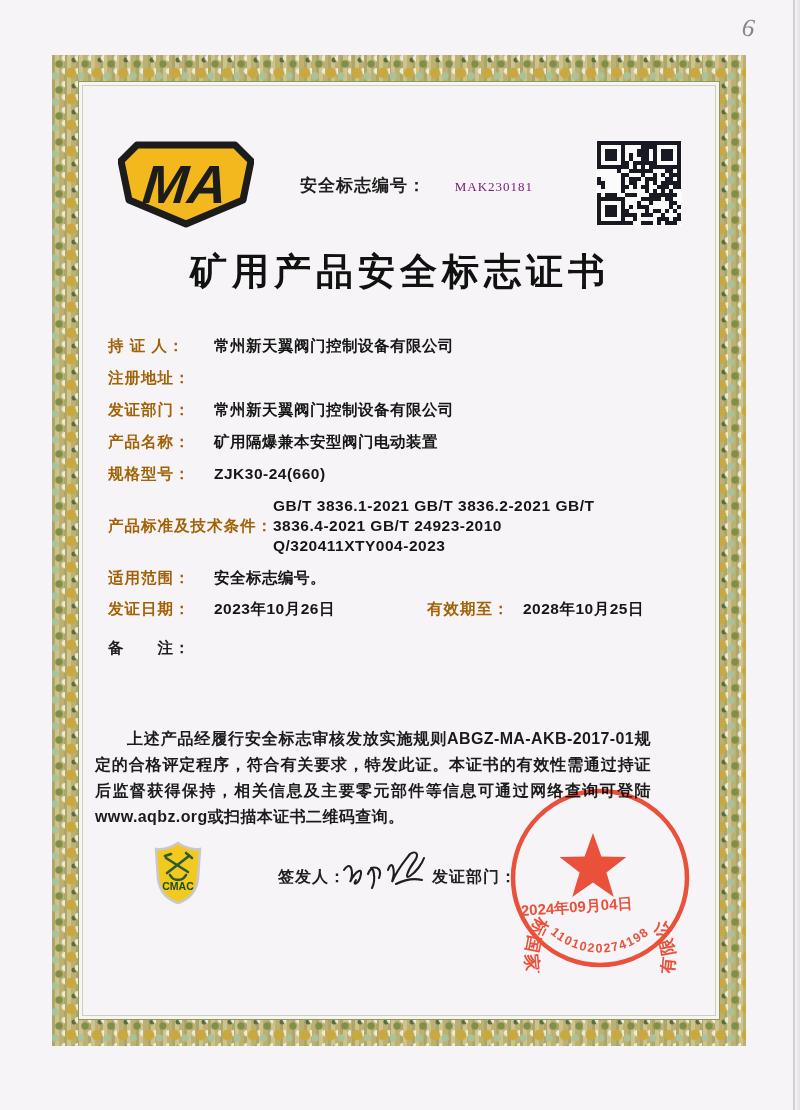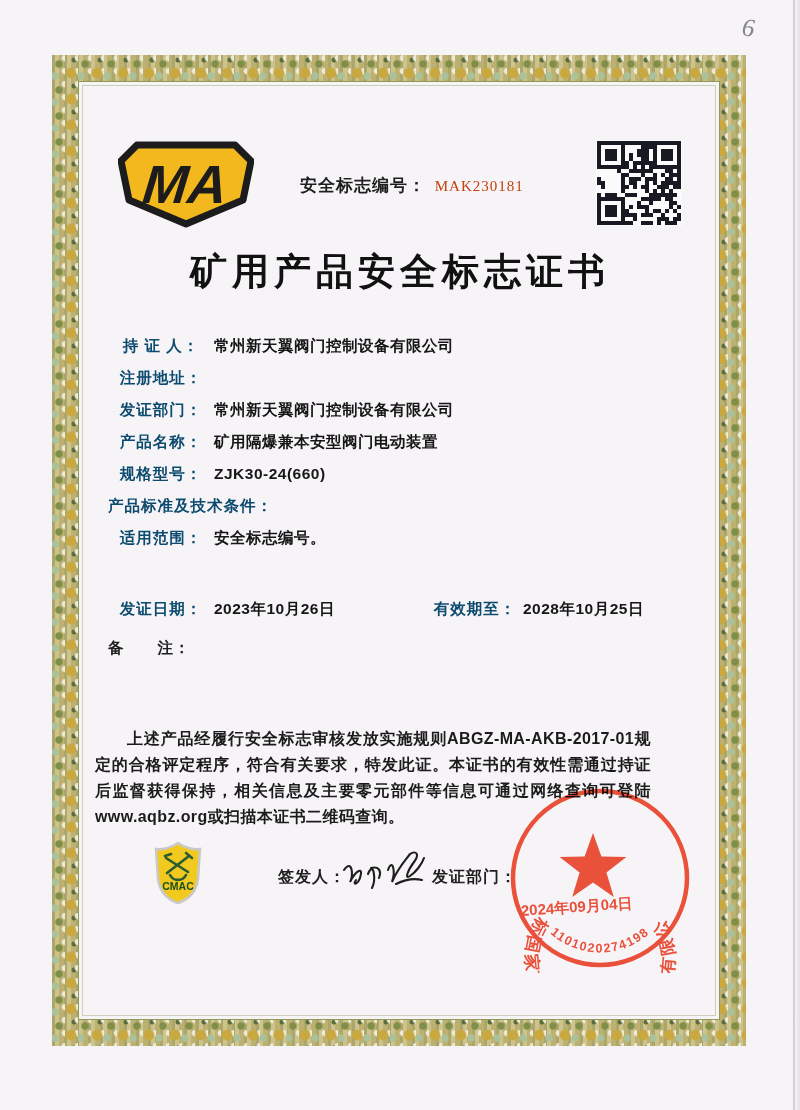--- a/index.html
+++ b/index.html
@@ -21,32 +21,32 @@
            radial-gradient(circle at 22px 5px, #5a6b3c 2px, rgba(0,0,0,0) 3px),
            repeating-linear-gradient(90deg, rgba(92,102,56,.22) 0 3px, rgba(233,228,195,.25) 3px 7px, rgba(168,158,92,.28) 7px 12px);
          background-size:26px 26px,26px 26px,13px 13px,26px 26px,26px 26px,auto;}
   .frame-inner{width:100%;height:100%;box-sizing:border-box;background:#f7f4f8;border:1px solid #8d9a58;
                box-shadow:inset 0 0 0 3px #f7f4f8, inset 0 0 0 4px rgba(141,154,88,.4);}
   .content{position:absolute;left:0;top:0;width:800px;height:1110px;z-index:2;}
   
   .ma-logo{position:absolute;left:118px;top:139px;}
   .cert-no{position:absolute;left:300px;top:174px;font-size:17px;}
   .cert-no .lbl{font-weight:600;letter-spacing:1px;}
-  .cert-no .val{font-family:"Liberation Serif",serif;font-size:15px;letter-spacing:1px;margin-left:4px;color:#c2410c;}
+  .cert-no .val{font-family:"Liberation Serif",serif;font-size:13px;letter-spacing:1px;margin-left:24px;color:#701a75;}
   .qr{position:absolute;left:596px;top:140px;display:grid;
       grid-template-rows:repeat(21,4px);grid-template-columns:repeat(21,4px);
       background:#fcfbfc;padding:1px;}
   .qr div{background:#191923;}
   
   .title{position:absolute;left:0;top:247px;width:800px;text-align:center;
          font-size:37px;font-weight:900;letter-spacing:5px;color:#111;}
   
   .fields{position:absolute;left:108px;top:336px;width:580px;}
   .row{display:flex;align-items:center;margin-bottom:12px;font-size:15.5px;font-weight:700;line-height:20px;}
-  .flabel{min-width:106px;white-space:nowrap;color:#0c4a6e;letter-spacing:1px;text-align:center;}
+  .flabel{min-width:106px;white-space:nowrap;color:#a16207;letter-spacing:1px;}
   .fvalue{color:#161616;letter-spacing:.5px;}
   .row-std .fvalue{width:362px;}
   .dates{position:absolute;left:108px;top:599px;display:flex;font-size:15.5px;font-weight:700;}
   .dates .flabel{min-width:106px;}
   .dates .pair2{margin-left:92px;display:flex;}
   .dates .pair2 .flabel{min-width:96px;}
   .remark{position:absolute;left:108px;top:638px;font-size:15.5px;font-weight:700;letter-spacing:1px;}
   
   .statement{position:absolute;left:95px;top:726px;width:556px;font-size:16px;font-weight:700;
              line-height:26px;text-align:justify;text-indent:2em;color:#1b1b1b;letter-spacing:.4px;}
@@ -348,20 +348,21 @@
       <div class="row">
         <span class="flabel">产品名称：</span>
         <span class="fvalue">矿用隔爆兼本安型阀门电动装置</span>
       </div>
       <div class="row">
         <span class="flabel">规格型号：</span>
         <span class="fvalue">ZJK30-24(660)</span>
       </div>
       <div class="row row-std">
         <span class="flabel">产品标准及技术条件：</span>
+        <span class="fvalue">GB/T 3836.1-2021 GB/T 3836.2-2021 GB/T 3836.4-2021 GB/T 24923-2010 Q/320411XTY004-2023</span>
       </div>
       <div class="row">
         <span class="flabel">适用范围：</span>
         <span class="fvalue">安全标志编号。</span>
       </div>
     </div>
 
     <div class="dates">
       <span class="flabel">发证日期：</span>
       <span class="fvalue">2023年10月26日</span>

